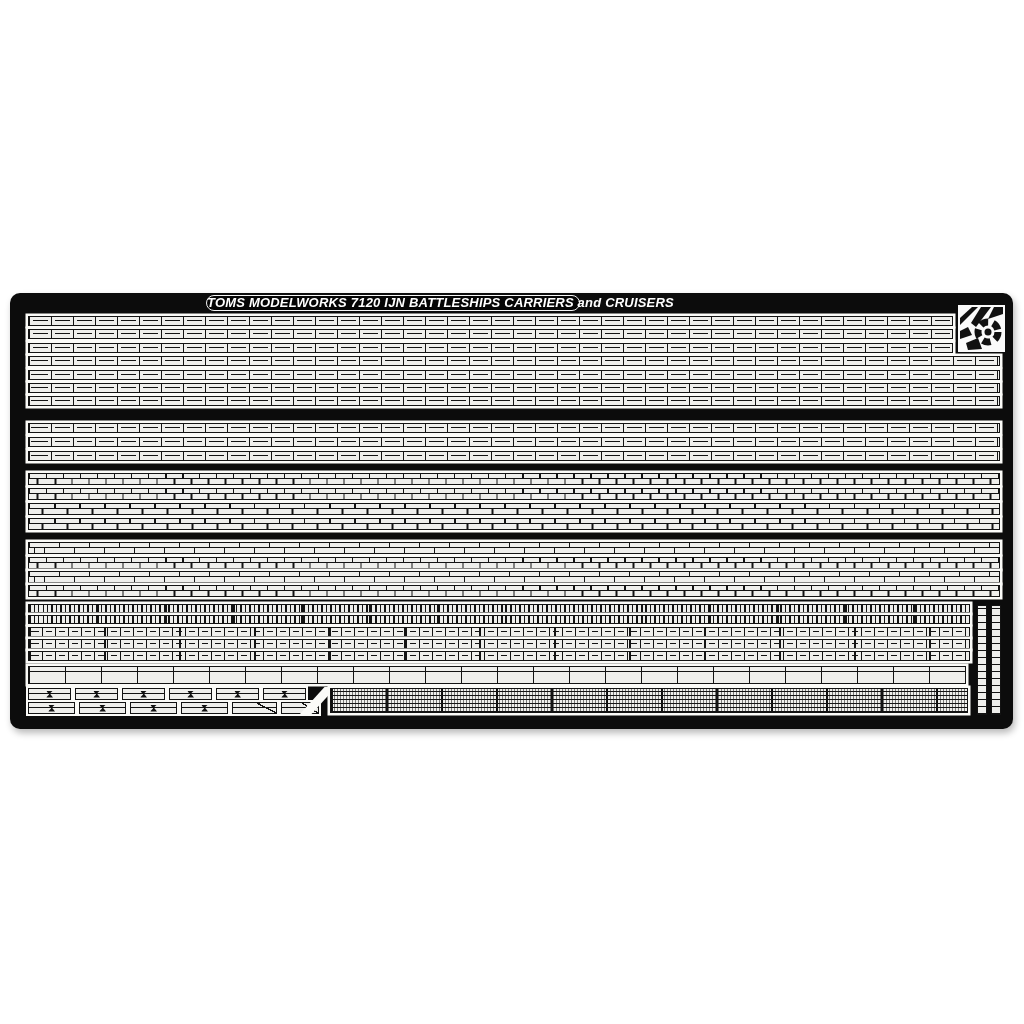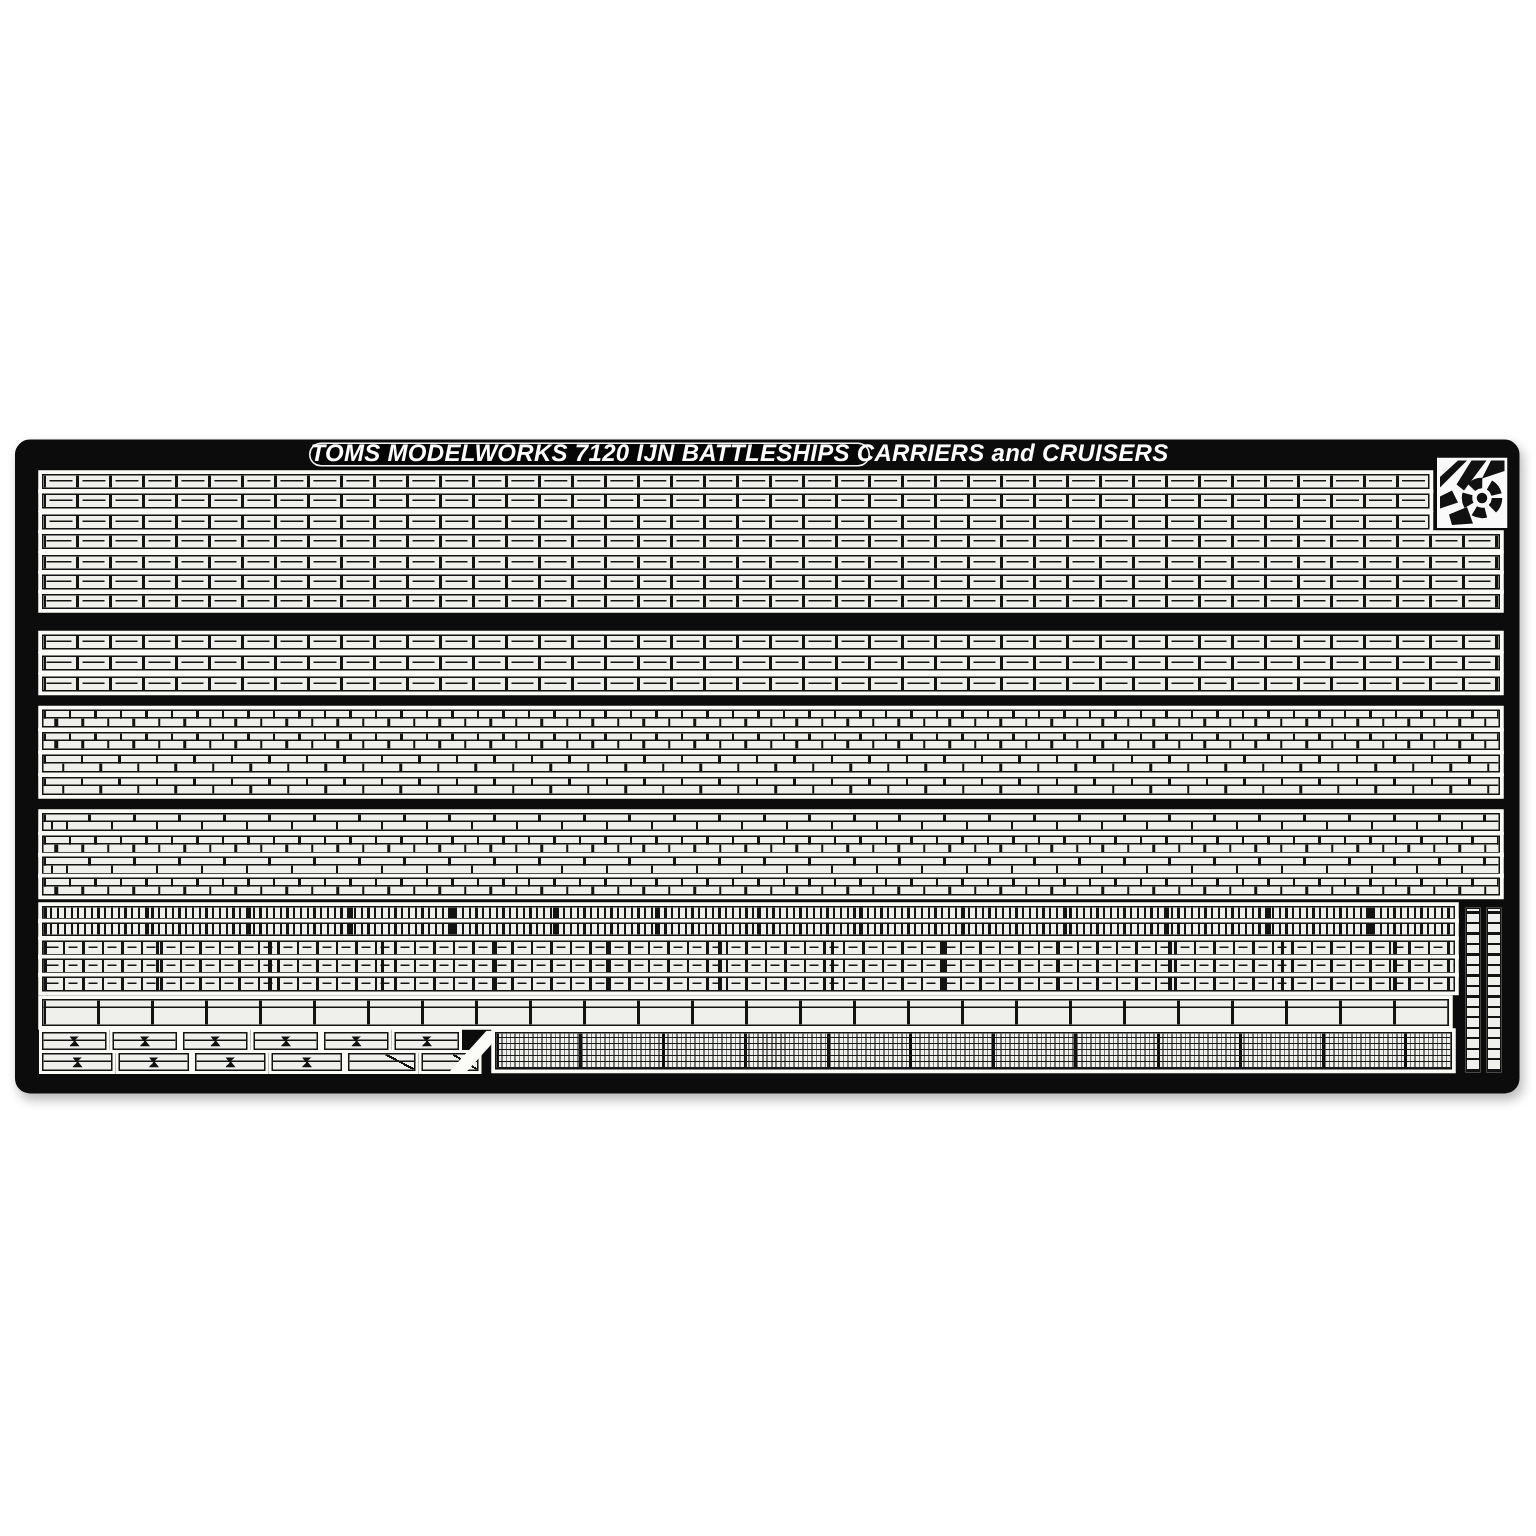--- a/index.html
+++ b/index.html
@@ -17,21 +17,21 @@
     box-shadow:2px 4px 7px rgba(0,0,0,.28);
   }
   .title-pill{
     position:absolute;
     background:#050505;
     border:1.6px solid #f5f5f5;
     border-radius:9px;
     color:#ffffff;
     font-weight:bold;
     font-style:italic;
-    font-size:16px;
+    font-size:13px;
     line-height:13px;
     text-align:center;
     white-space:nowrap;
     letter-spacing:.2px;
   }
   .logo-box{position:absolute;}
   .strip, .ladder, .piece, .strip-block, .diag-bar{position:absolute;box-sizing:border-box;}
   .half{position:absolute;left:0;right:0;height:50%;}
   .half.top{top:0;}
   .half.bot{bottom:0;}

